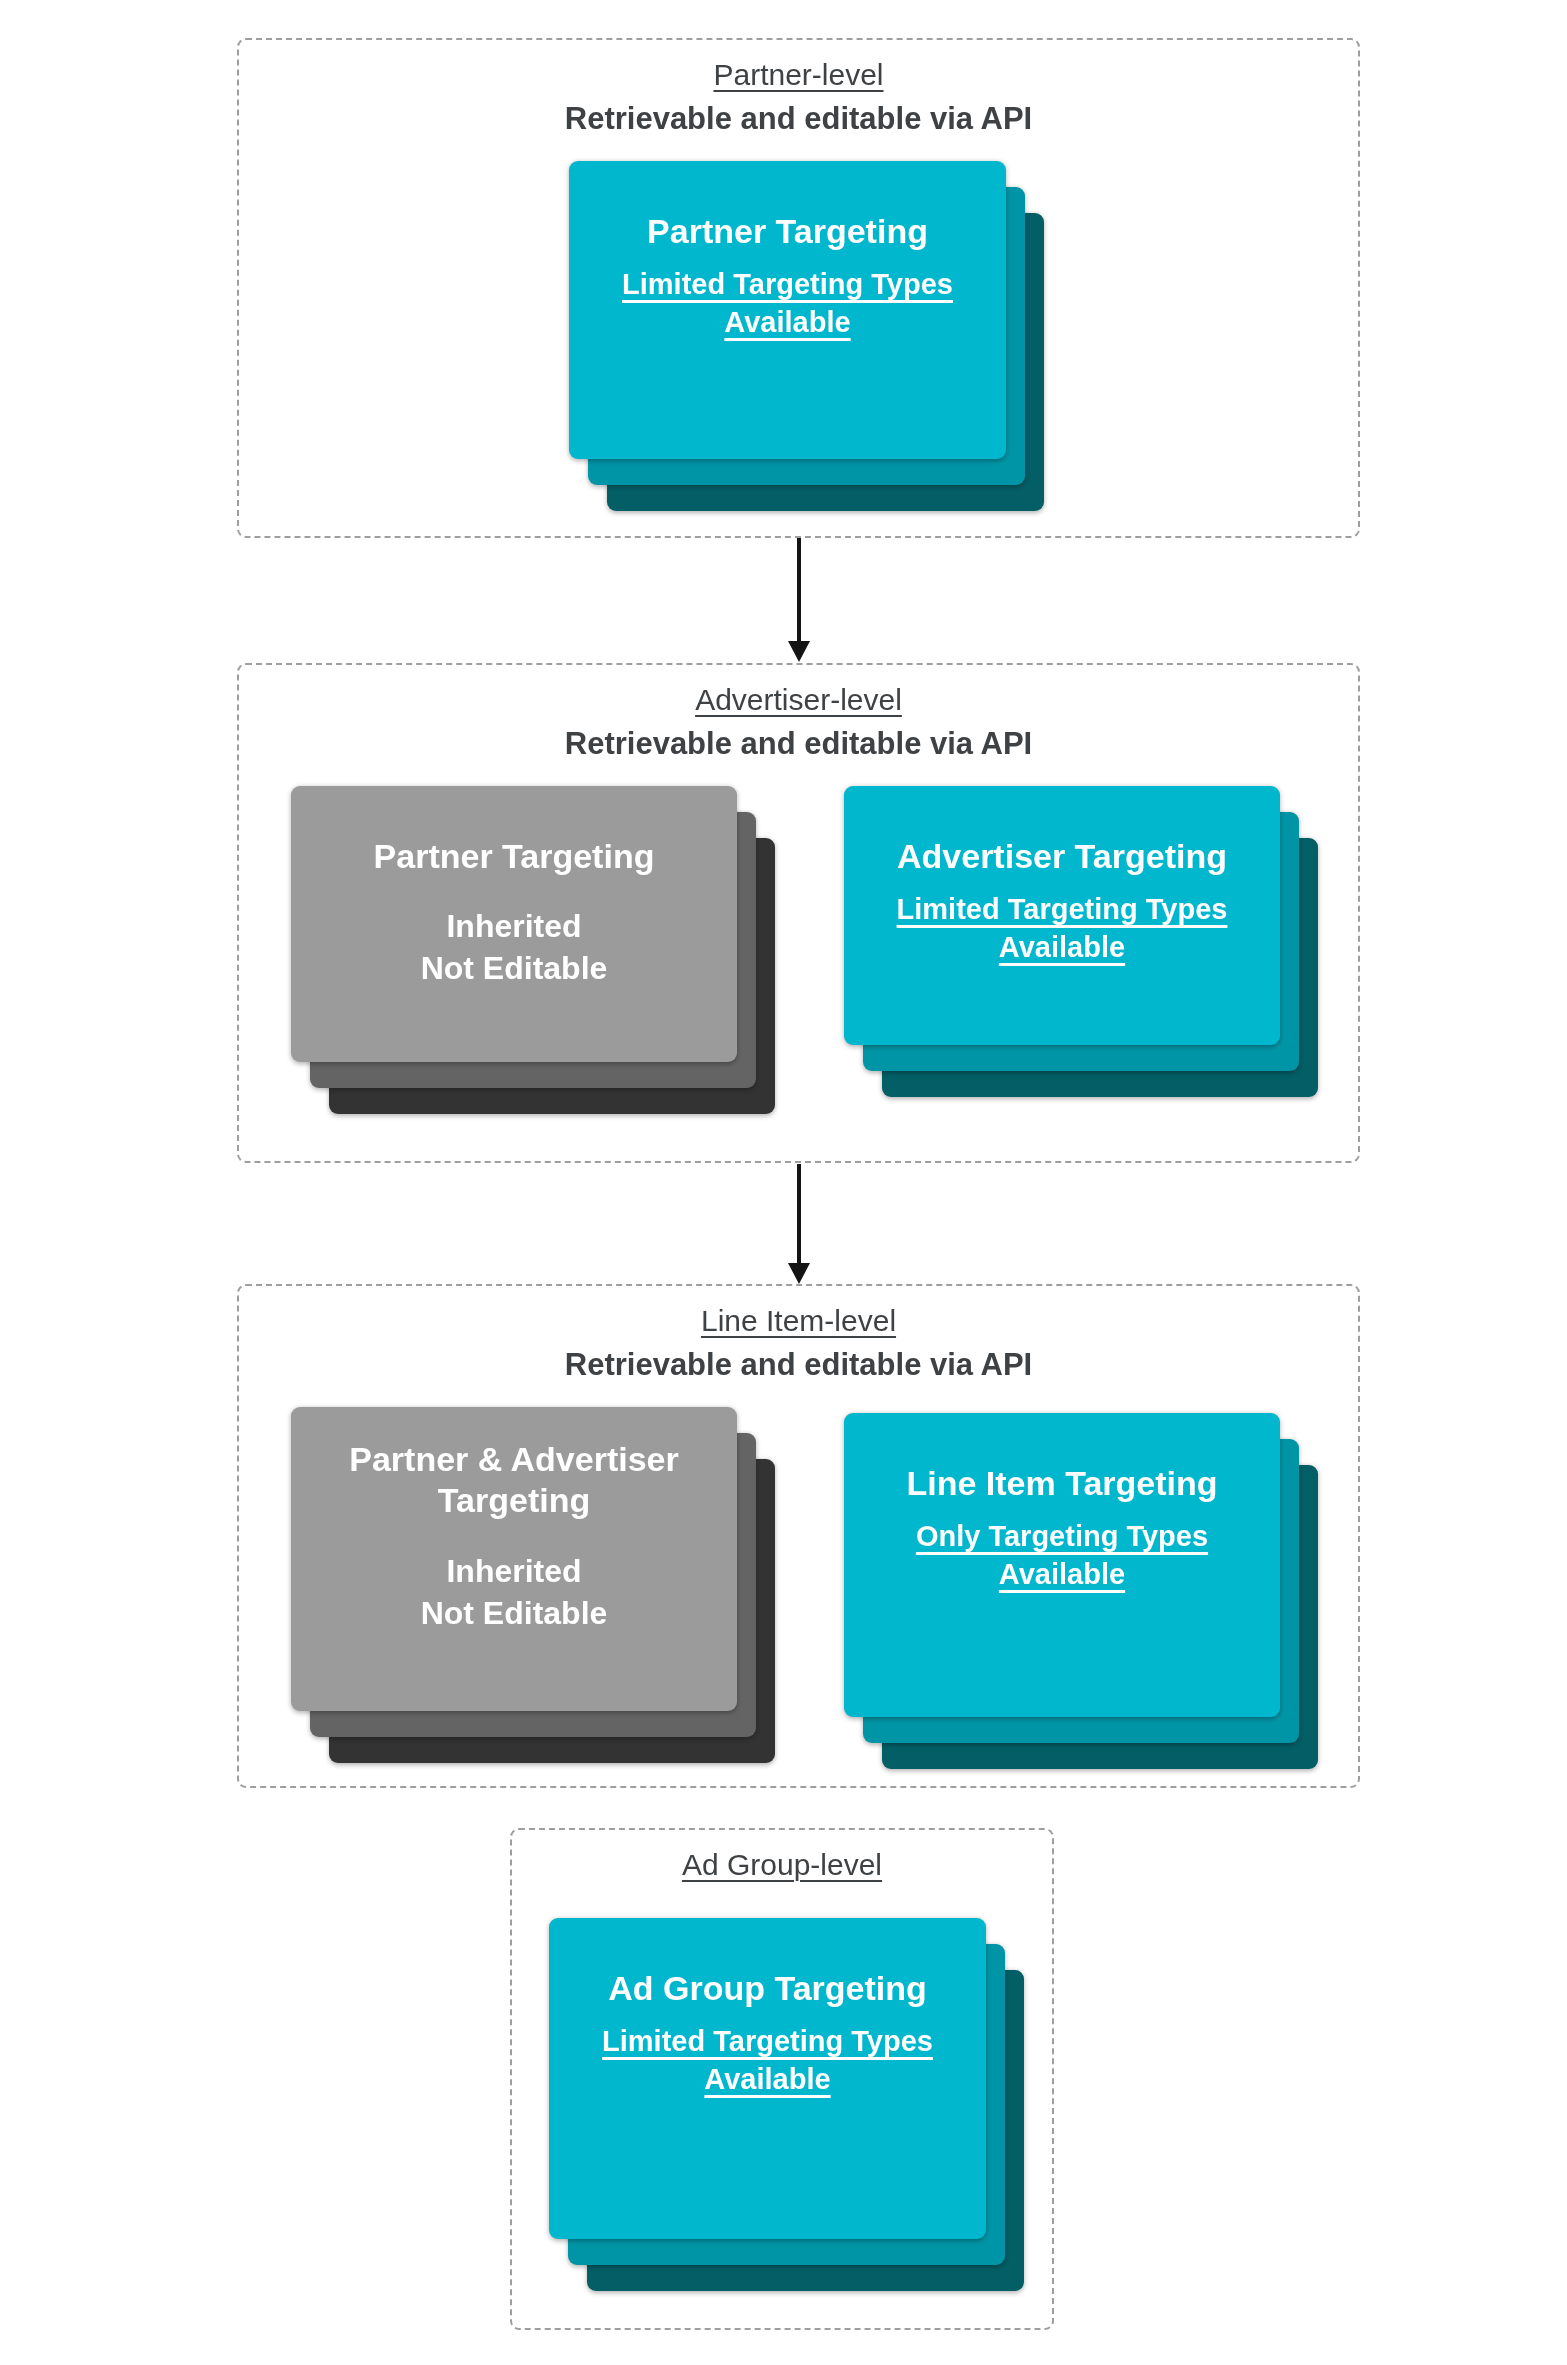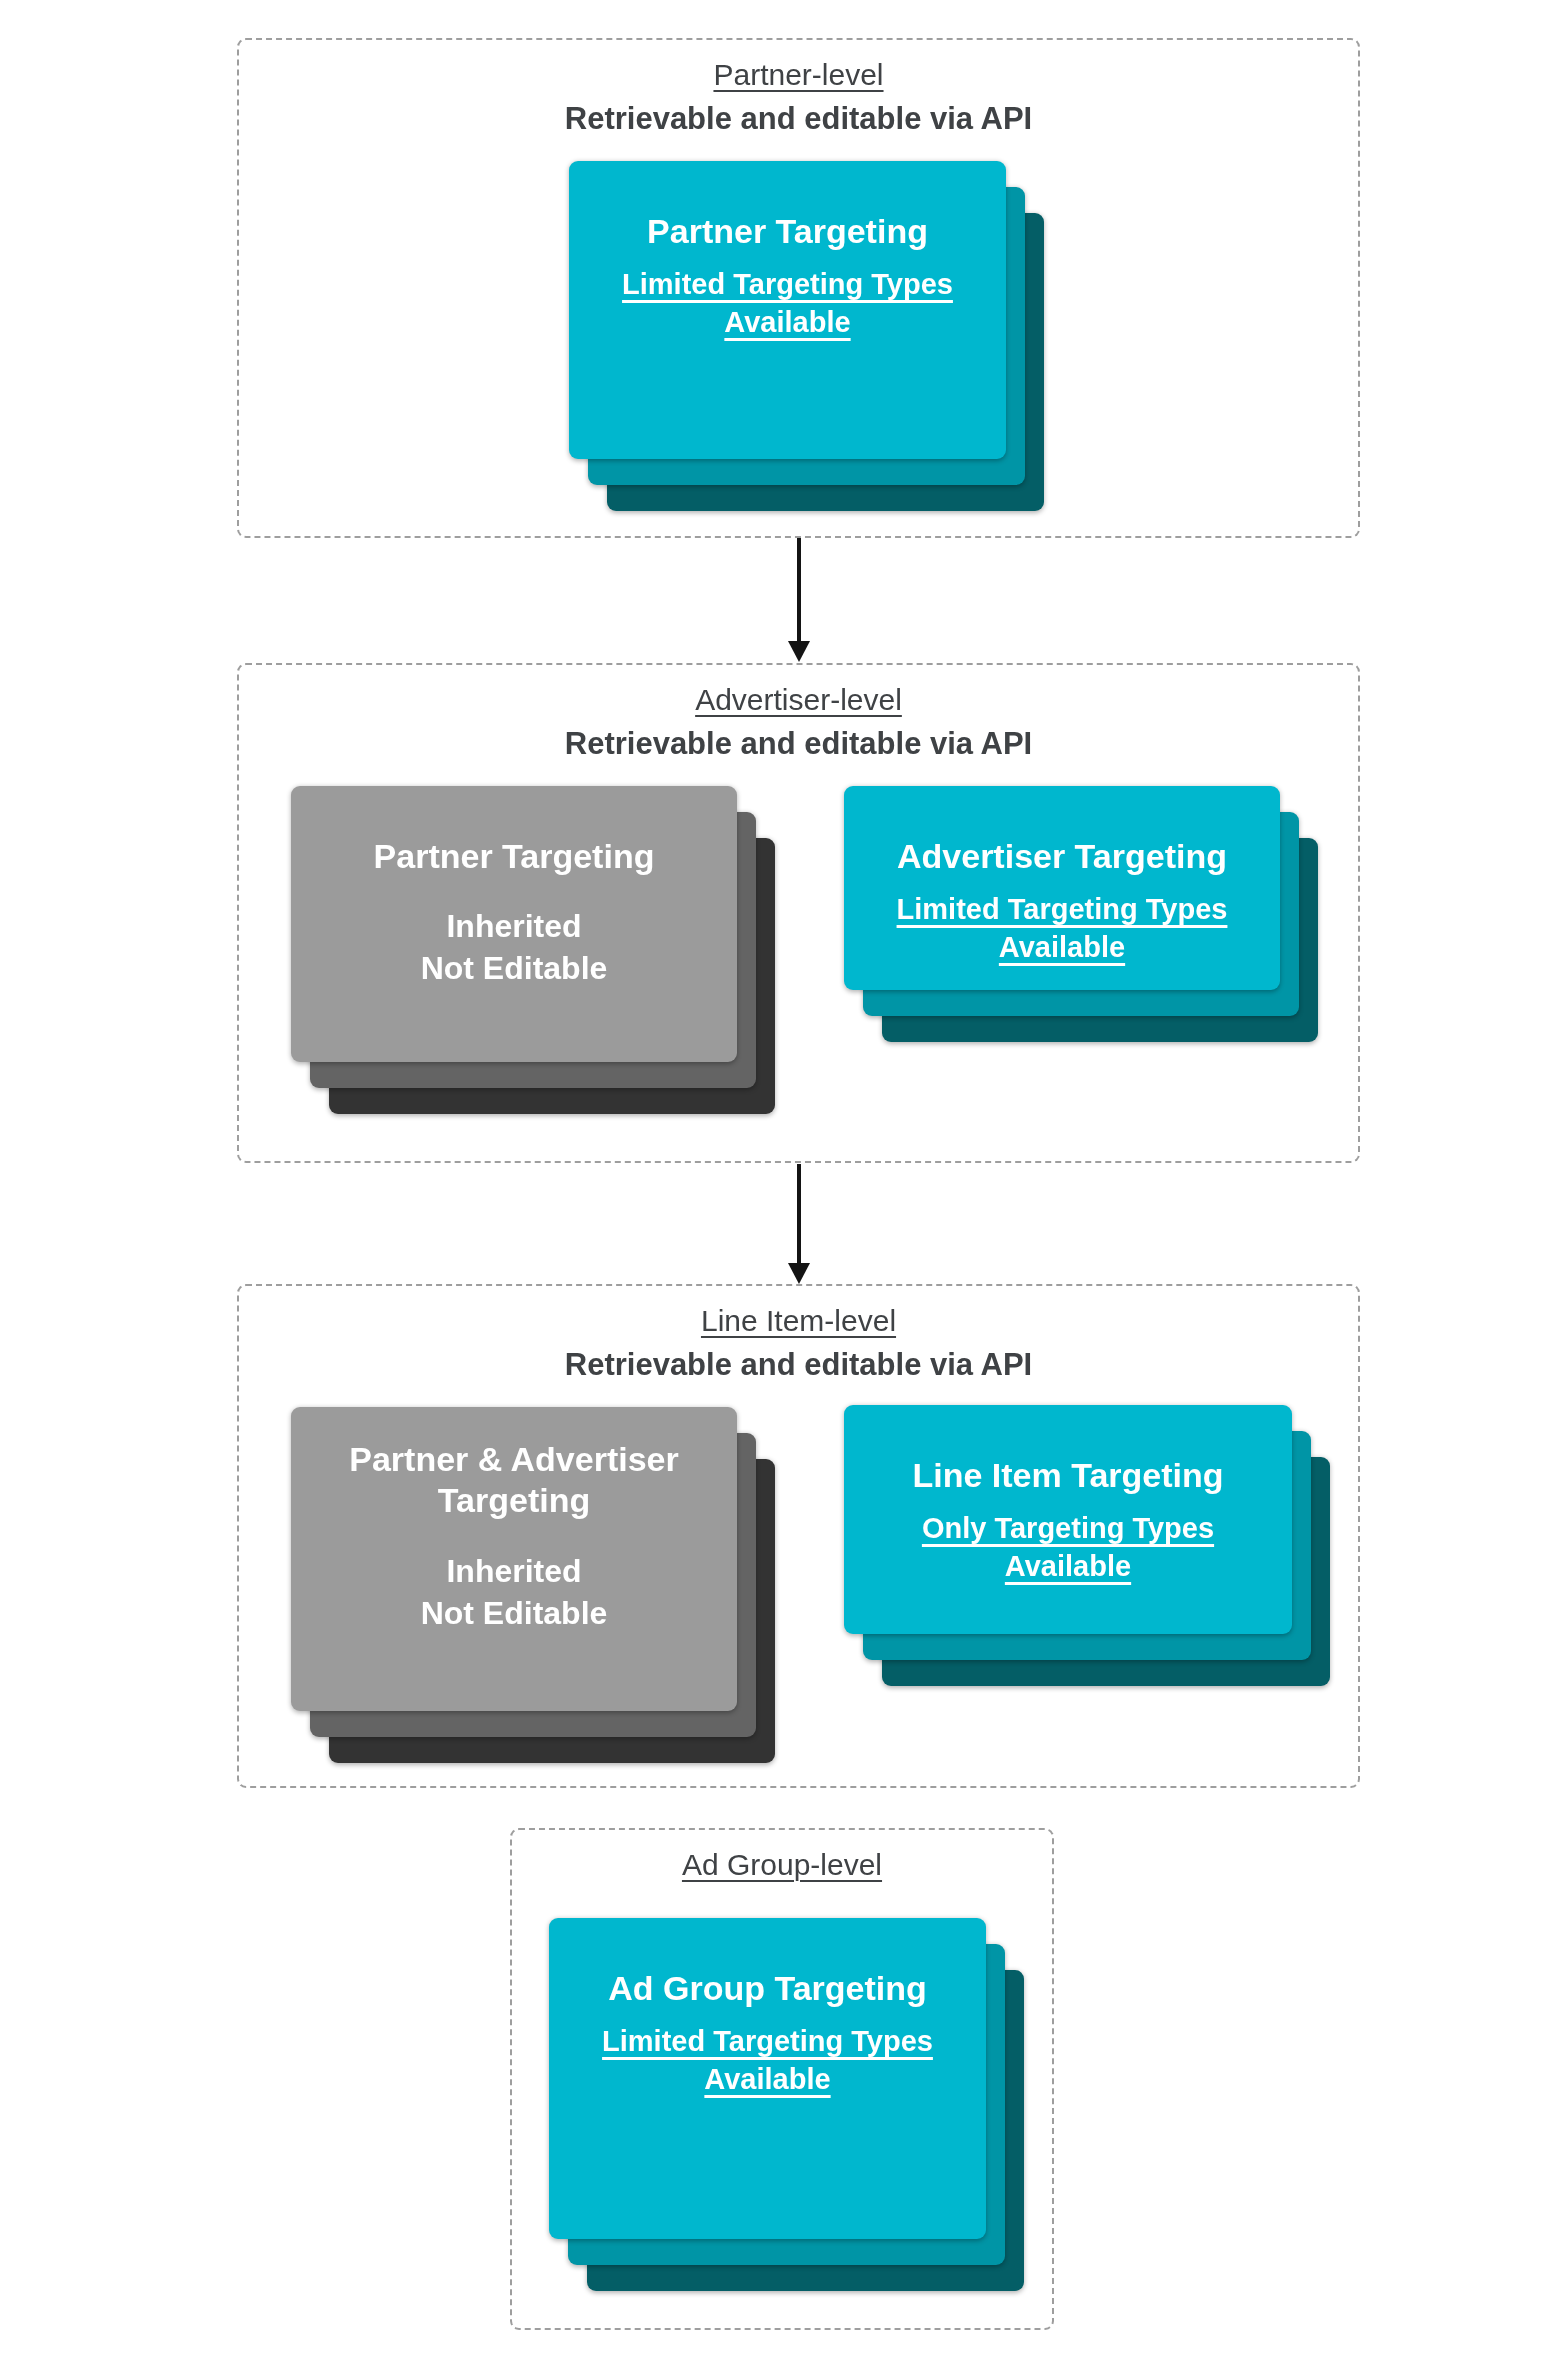--- a/index.html
+++ b/index.html
@@ -49,23 +49,23 @@
       text-align:center;color:#ffffff;}
   .teal .l1{background:#00b7ce;}
   .teal .l2{background:#0095a6;}
   .teal .l3{background:#045e66;}
   .gray .l1{background:#9b9b9b;}
   .gray .l2{background:#646464;}
   .gray .l3{background:#333333;}
 
   .s1-stack{left:330px;top:121px;width:437px;height:298px;}
   .s2-gray {left:52px; top:121px;width:446px;height:276px;}
-  .s2-teal {left:605px;top:121px;width:436px;height:204px;}
+  .s2-teal {left:605px;top:121px;width:436px;height:259px;}
   .s3-gray {left:52px; top:121px;width:446px;height:304px;}
-  .s3-teal {left:605px;top:119px;width:436px;height:229px;padding-left:12px;}
+  .s3-teal {left:605px;top:127px;width:436px;height:304px;}
   .s4-stack{left:37px; top:88px; width:437px;height:321px;}
 
   .card-title{
     margin-top:50px;font-size:34px;font-weight:700;line-height:1.22;
     max-width:411px;
   }
   .two-line-title .card-title{margin-top:32px;}
   .card-sub{
     margin-top:14px;font-size:29px;font-weight:700;line-height:1.3;
     max-width:384px;

